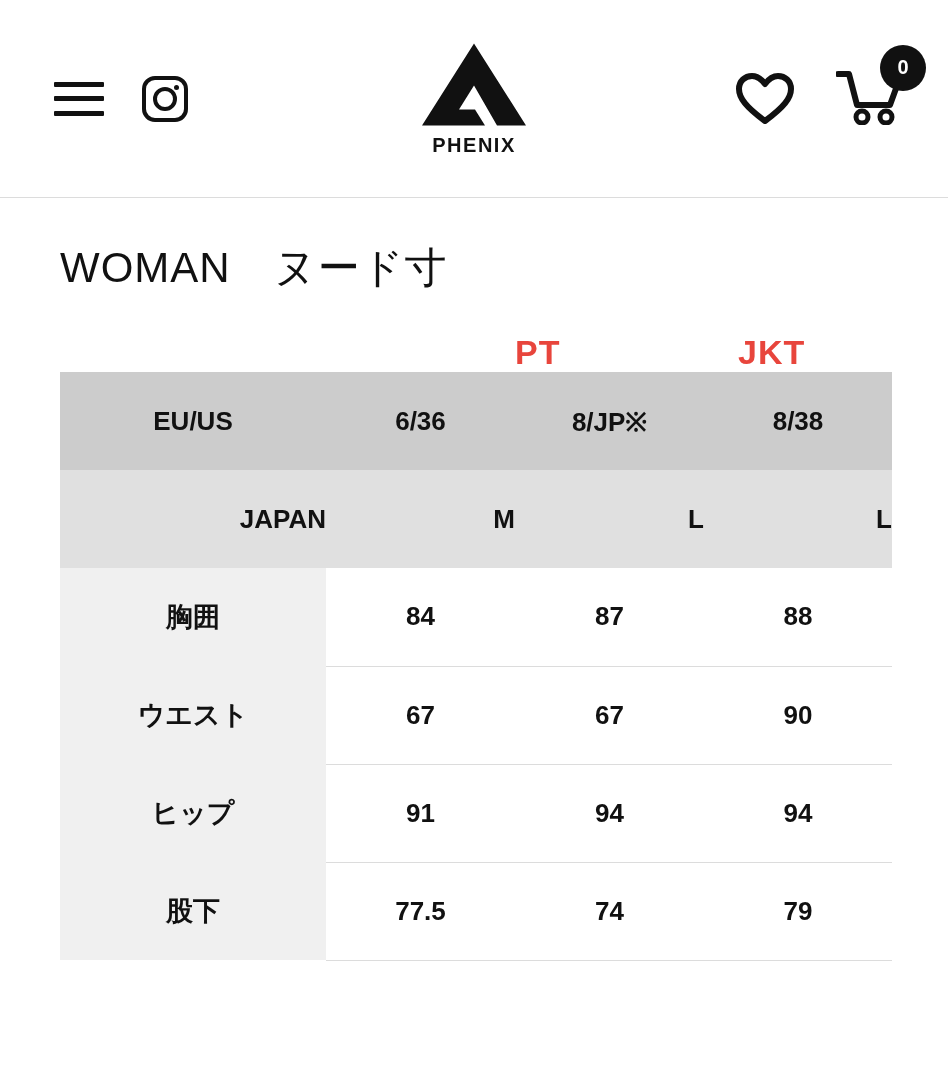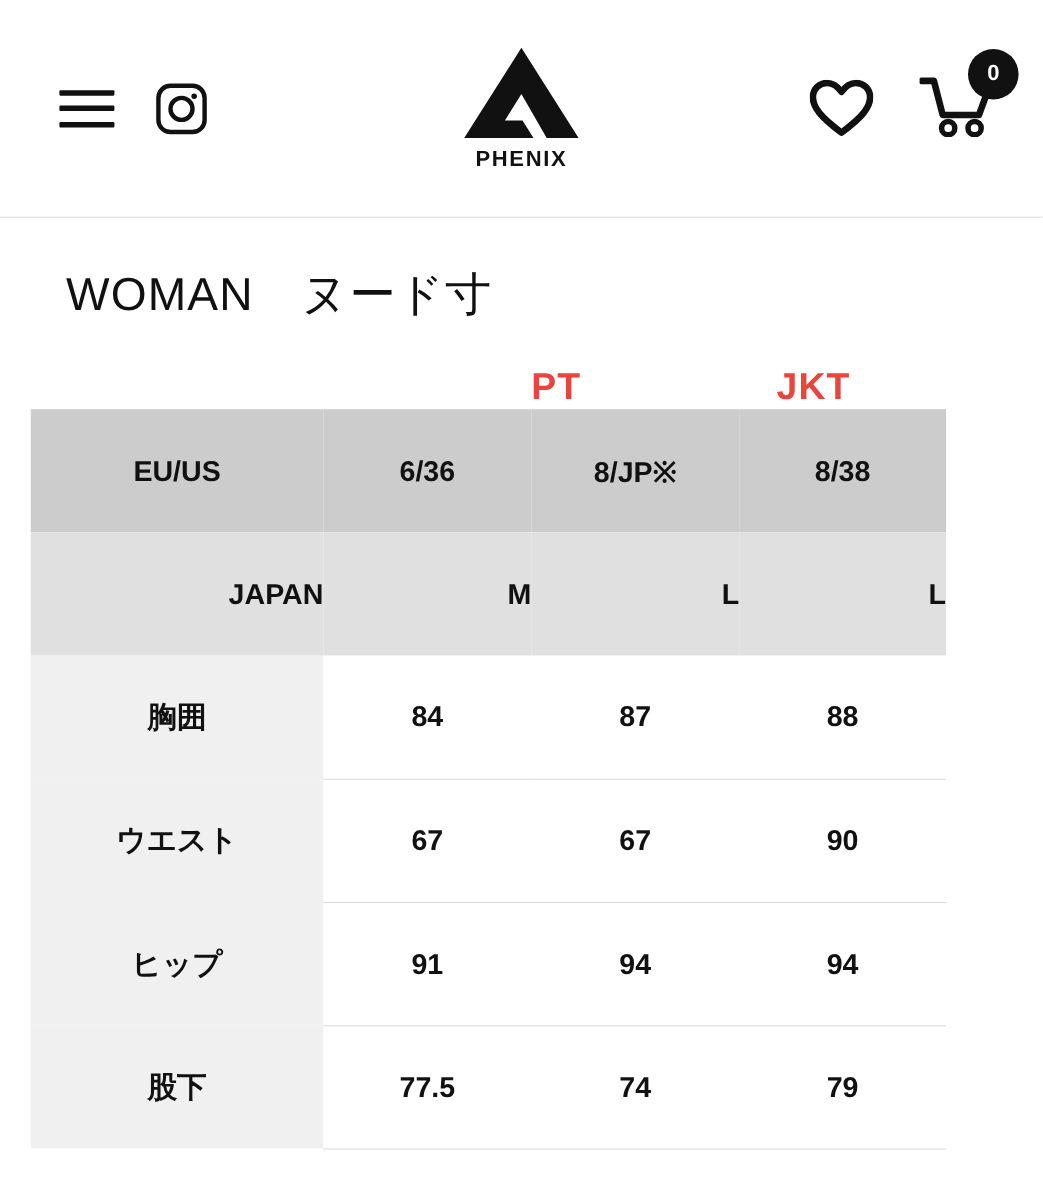--- a/index.html
+++ b/index.html
@@ -122,21 +122,21 @@
     font-size: 42px;
     font-weight: 400;
     letter-spacing: 1px;
     color: #111;
     white-space: pre;
   }
 
   
   .table-area {
     margin-top: 30px;
-    padding: 0 56px 0 28px;
+    padding: 0 56px 0 60px;
     position: relative;
   }
   .col-tags {
     position: relative;
     height: 46px;
   }
   .col-tag {
     position: absolute;
     font-size: 34px;
     font-weight: 700;
@@ -155,21 +155,21 @@
   table.size col.c0 { width: 266px; }
   table.size col.c1 { width: 189px; }
   table.size col.c2 { width: 189px; }
   table.size col.c3 { width: 188px; }
 
   table.size th, table.size td {
     text-align: center;
     font-size: 26px;
     font-weight: 700;
     color: #111;
-    height: 112px;
+    height: 98px;
     vertical-align: middle;
   }
   tr.row-eu th, tr.row-eu td { background: #cccccc; }
   tr.row-jp th, tr.row-jp td { background: #e0e0e0; text-align: right; }
 
   tbody tr td.rowhead,
   tbody tr th.rowhead {
     background: #f0f0f0;
     font-size: 27px;
   }

